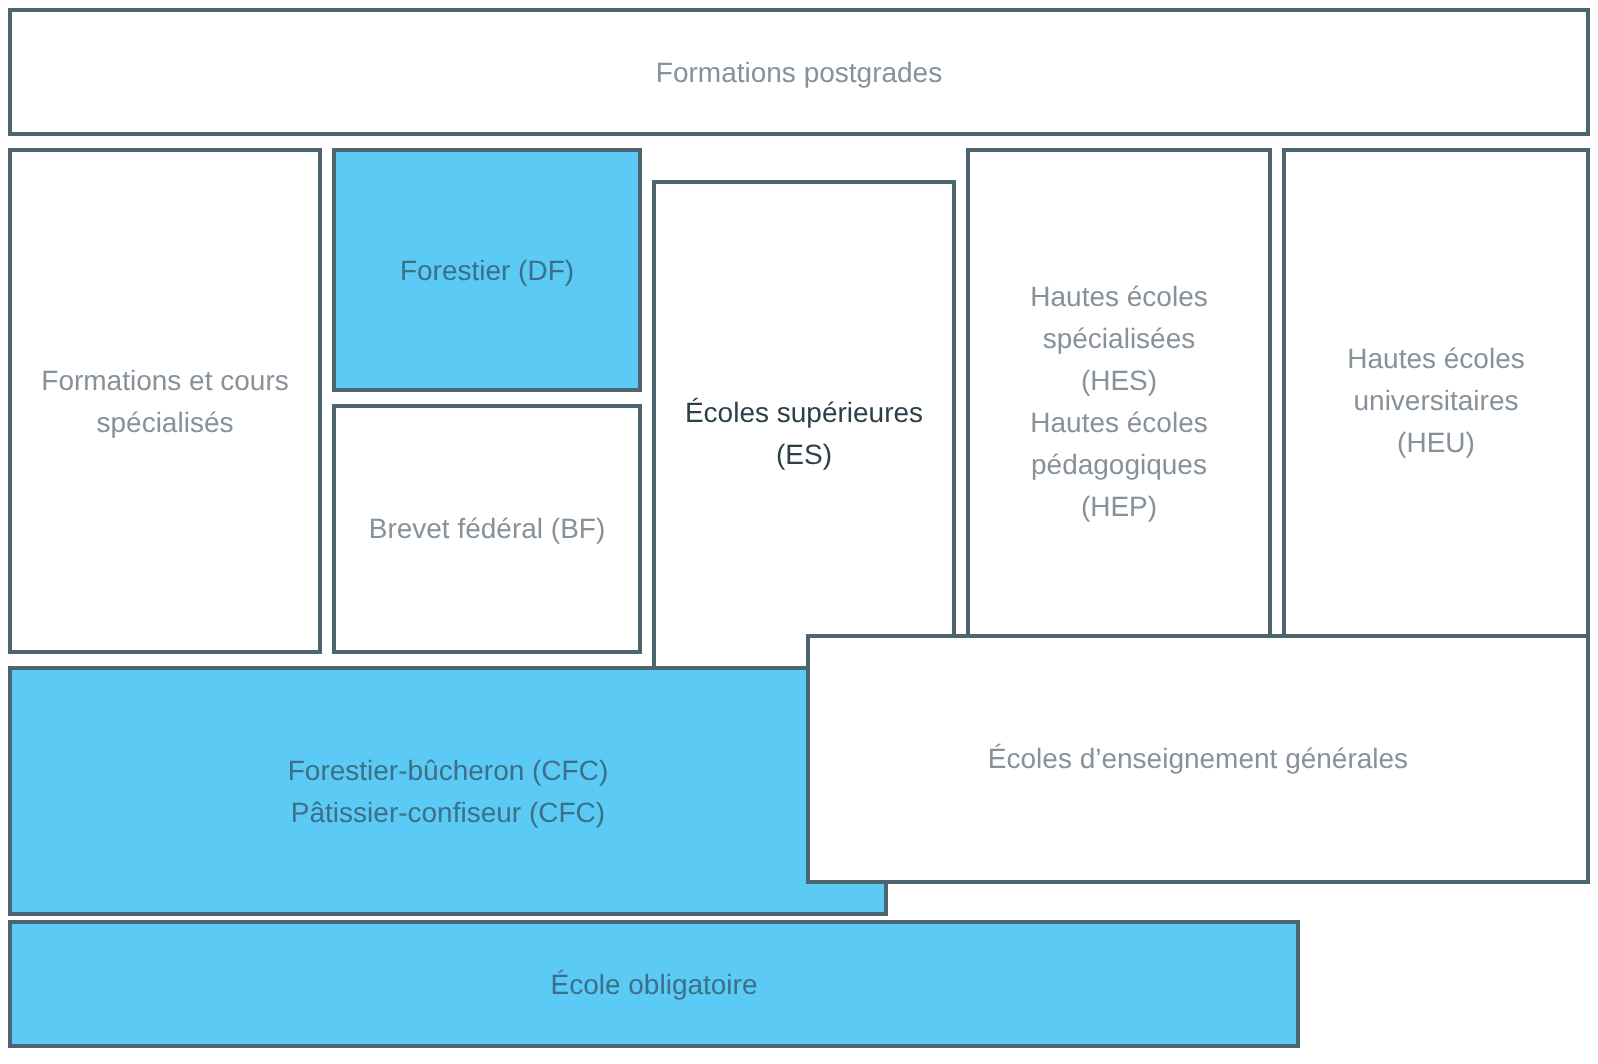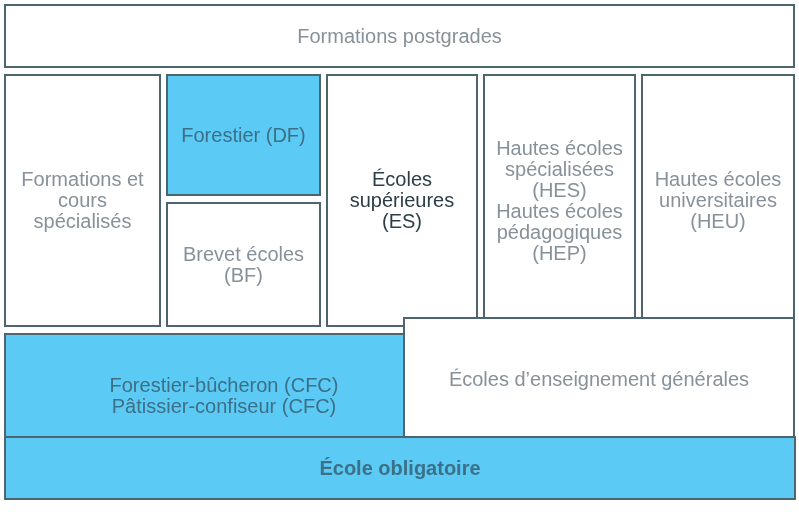--- a/index.html
+++ b/index.html
@@ -22,59 +22,59 @@
   .box {
     position: absolute;
     box-sizing: border-box;
     border: 2px solid var(--border);
     background: var(--box-fill);
     color: var(--text-gray);
     display: flex;
     align-items: center;
     justify-content: center;
     text-align: center;
-    font-size: 20px;
+    font-size: 14px;
     line-height: 21px;
   }
   .box .label { white-space: pre-line; padding: 2px 6px; }
   .box.blue { background: var(--highlight-fill); color: var(--text-on-highlight); }
   .box.dark { color: var(--text-dark); }
 
   
   .b-postgrades   { left: 4px;   top: 4px;   width: 791px; height: 64px; }
   .b-fcs          { left: 4px;   top: 74px;  width: 157px; height: 253px; }
   .b-forestier    { left: 166px; top: 74px;  width: 155px; height: 122px; }
   .b-brevet       { left: 166px; top: 202px; width: 155px; height: 125px; }
-  .b-es           { left: 326px; top: 74px;  width: 152px; height: 253px; }
+  .b-es           { left: 326px; top: 90px;  width: 152px; height: 253px; }
   .b-heshep       { left: 483px; top: 74px;  width: 153px; height: 253px; }
   .b-heu          { left: 641px; top: 74px;  width: 154px; height: 253px; }
   .b-cfc          { left: 4px;   top: 333px; width: 440px; height: 125px; }
   .b-eeg          { left: 403px; top: 317px; width: 392px; height: 125px; }
-  .b-obligatoire  { left: 4px;   top: 436px; width: 792px; height: 64px; font-weight: bold; }
+  .b-obligatoire  { left: 4px;   top: 460px; width: 646px; height: 64px; }
 </style>
 </head>
 <body>
 
 <div class="canvas">
 
   <div class="box b-postgrades">
     <span class="label">Formations postgrades</span>
   </div>
 
   <div class="box blue b-forestier">
     <span class="label">Forestier (DF)</span>
   </div>
 
   <div class="box b-fcs">
     <span class="label">Formations et cours
 spécialisés</span>
   </div>
 
   <div class="box b-brevet">
-    <span class="label">Brevet écoles (BF)</span>
+    <span class="label">Brevet fédéral (BF)</span>
   </div>
 
   <div class="box dark b-es">
     <span class="label">Écoles supérieures
 (ES)</span>
   </div>
 
   <div class="box b-heshep">
     <span class="label">Hautes écoles
 spécialisées

